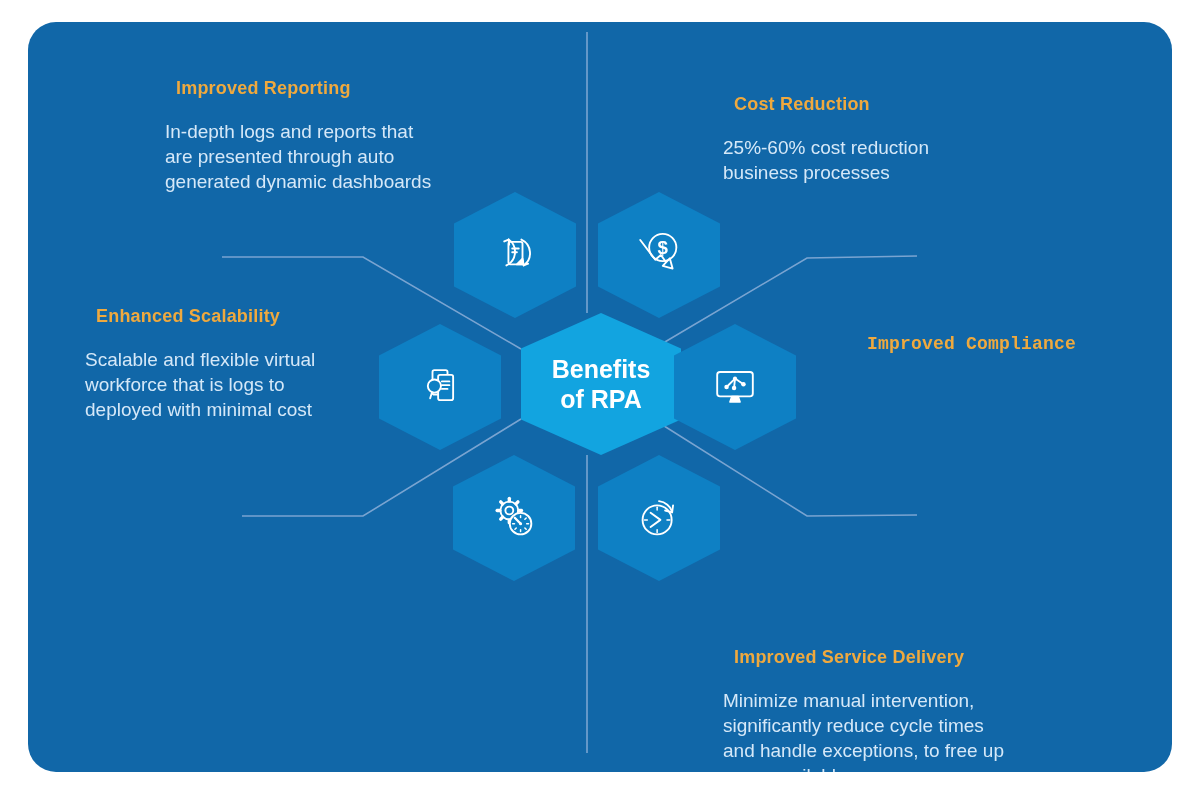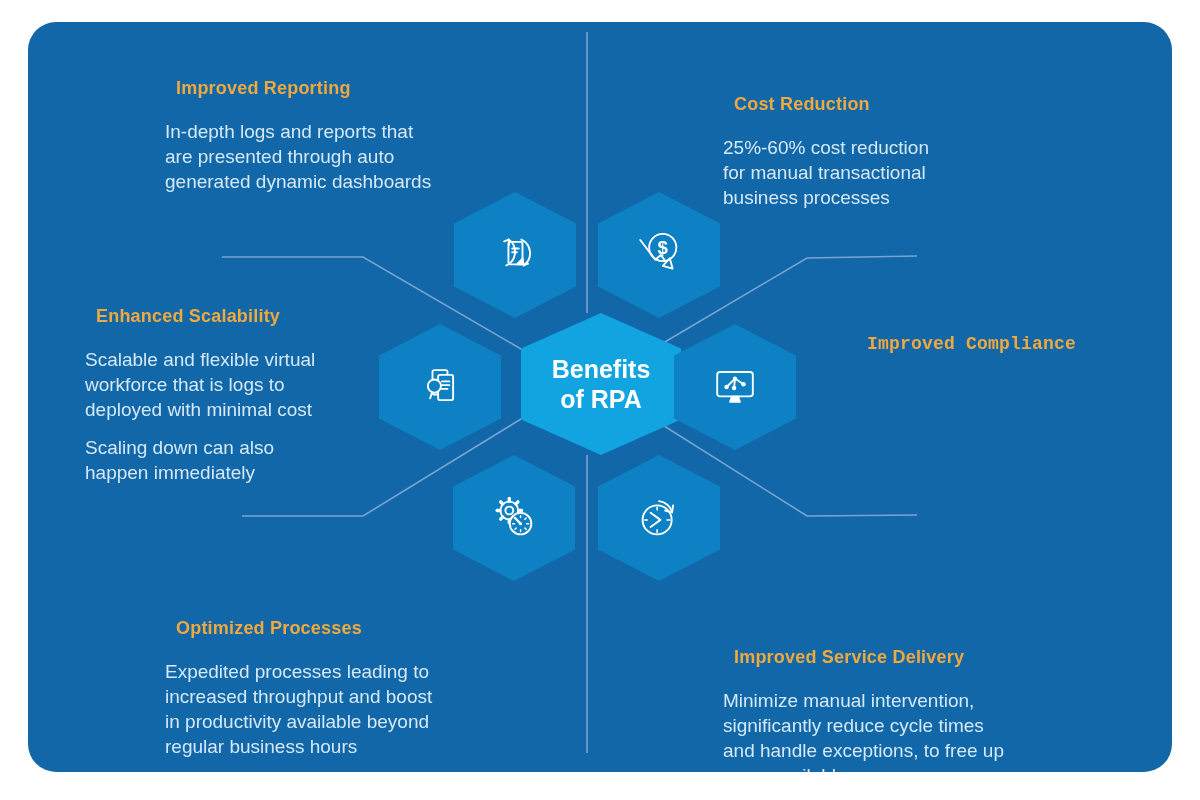--- a/index.html
+++ b/index.html
@@ -69,51 +69,37 @@
       <div>In-depth logs and reports that</div>
       <div>are presented through auto</div>
       <div>generated dynamic dashboards</div>
     </div>
   </div>
 
   <div class="section sec-cost">
     <h2>Cost Reduction</h2>
     <div class="body">
       <div>25%-60% cost reduction</div>
-      <div>for manual transactional</div>
       <div>business processes</div>
     </div>
   </div>
 
   <div class="section sec-scalability">
     <h2>Enhanced Scalability</h2>
     <div class="body">
       <div>Scalable and flexible virtual</div>
       <div>workforce that is logs to</div>
       <div>deployed with minimal cost</div>
     </div>
-    <div class="body gap">
-      <div>Scaling down can also</div>
-      <div>happen immediately</div>
-    </div>
   </div>
 
   <div class="section sec-compliance">
     <h2>Improved Compliance</h2>
   </div>
 
-  <div class="section sec-optimized">
-    <h2>Optimized Processes</h2>
-    <div class="body">
-      <div>Expedited processes leading to</div>
-      <div>increased throughput and boost</div>
-      <div>in productivity available beyond</div>
-      <div>regular business hours</div>
-    </div>
-  </div>
 
   <div class="section sec-service">
     <h2>Improved Service Delivery</h2>
     <div class="body">
       <div>Minimize manual intervention,</div>
       <div>significantly reduce cycle times</div>
       <div>and handle exceptions, to free up</div>
       <div>more available resources</div>
     </div>
   </div>

